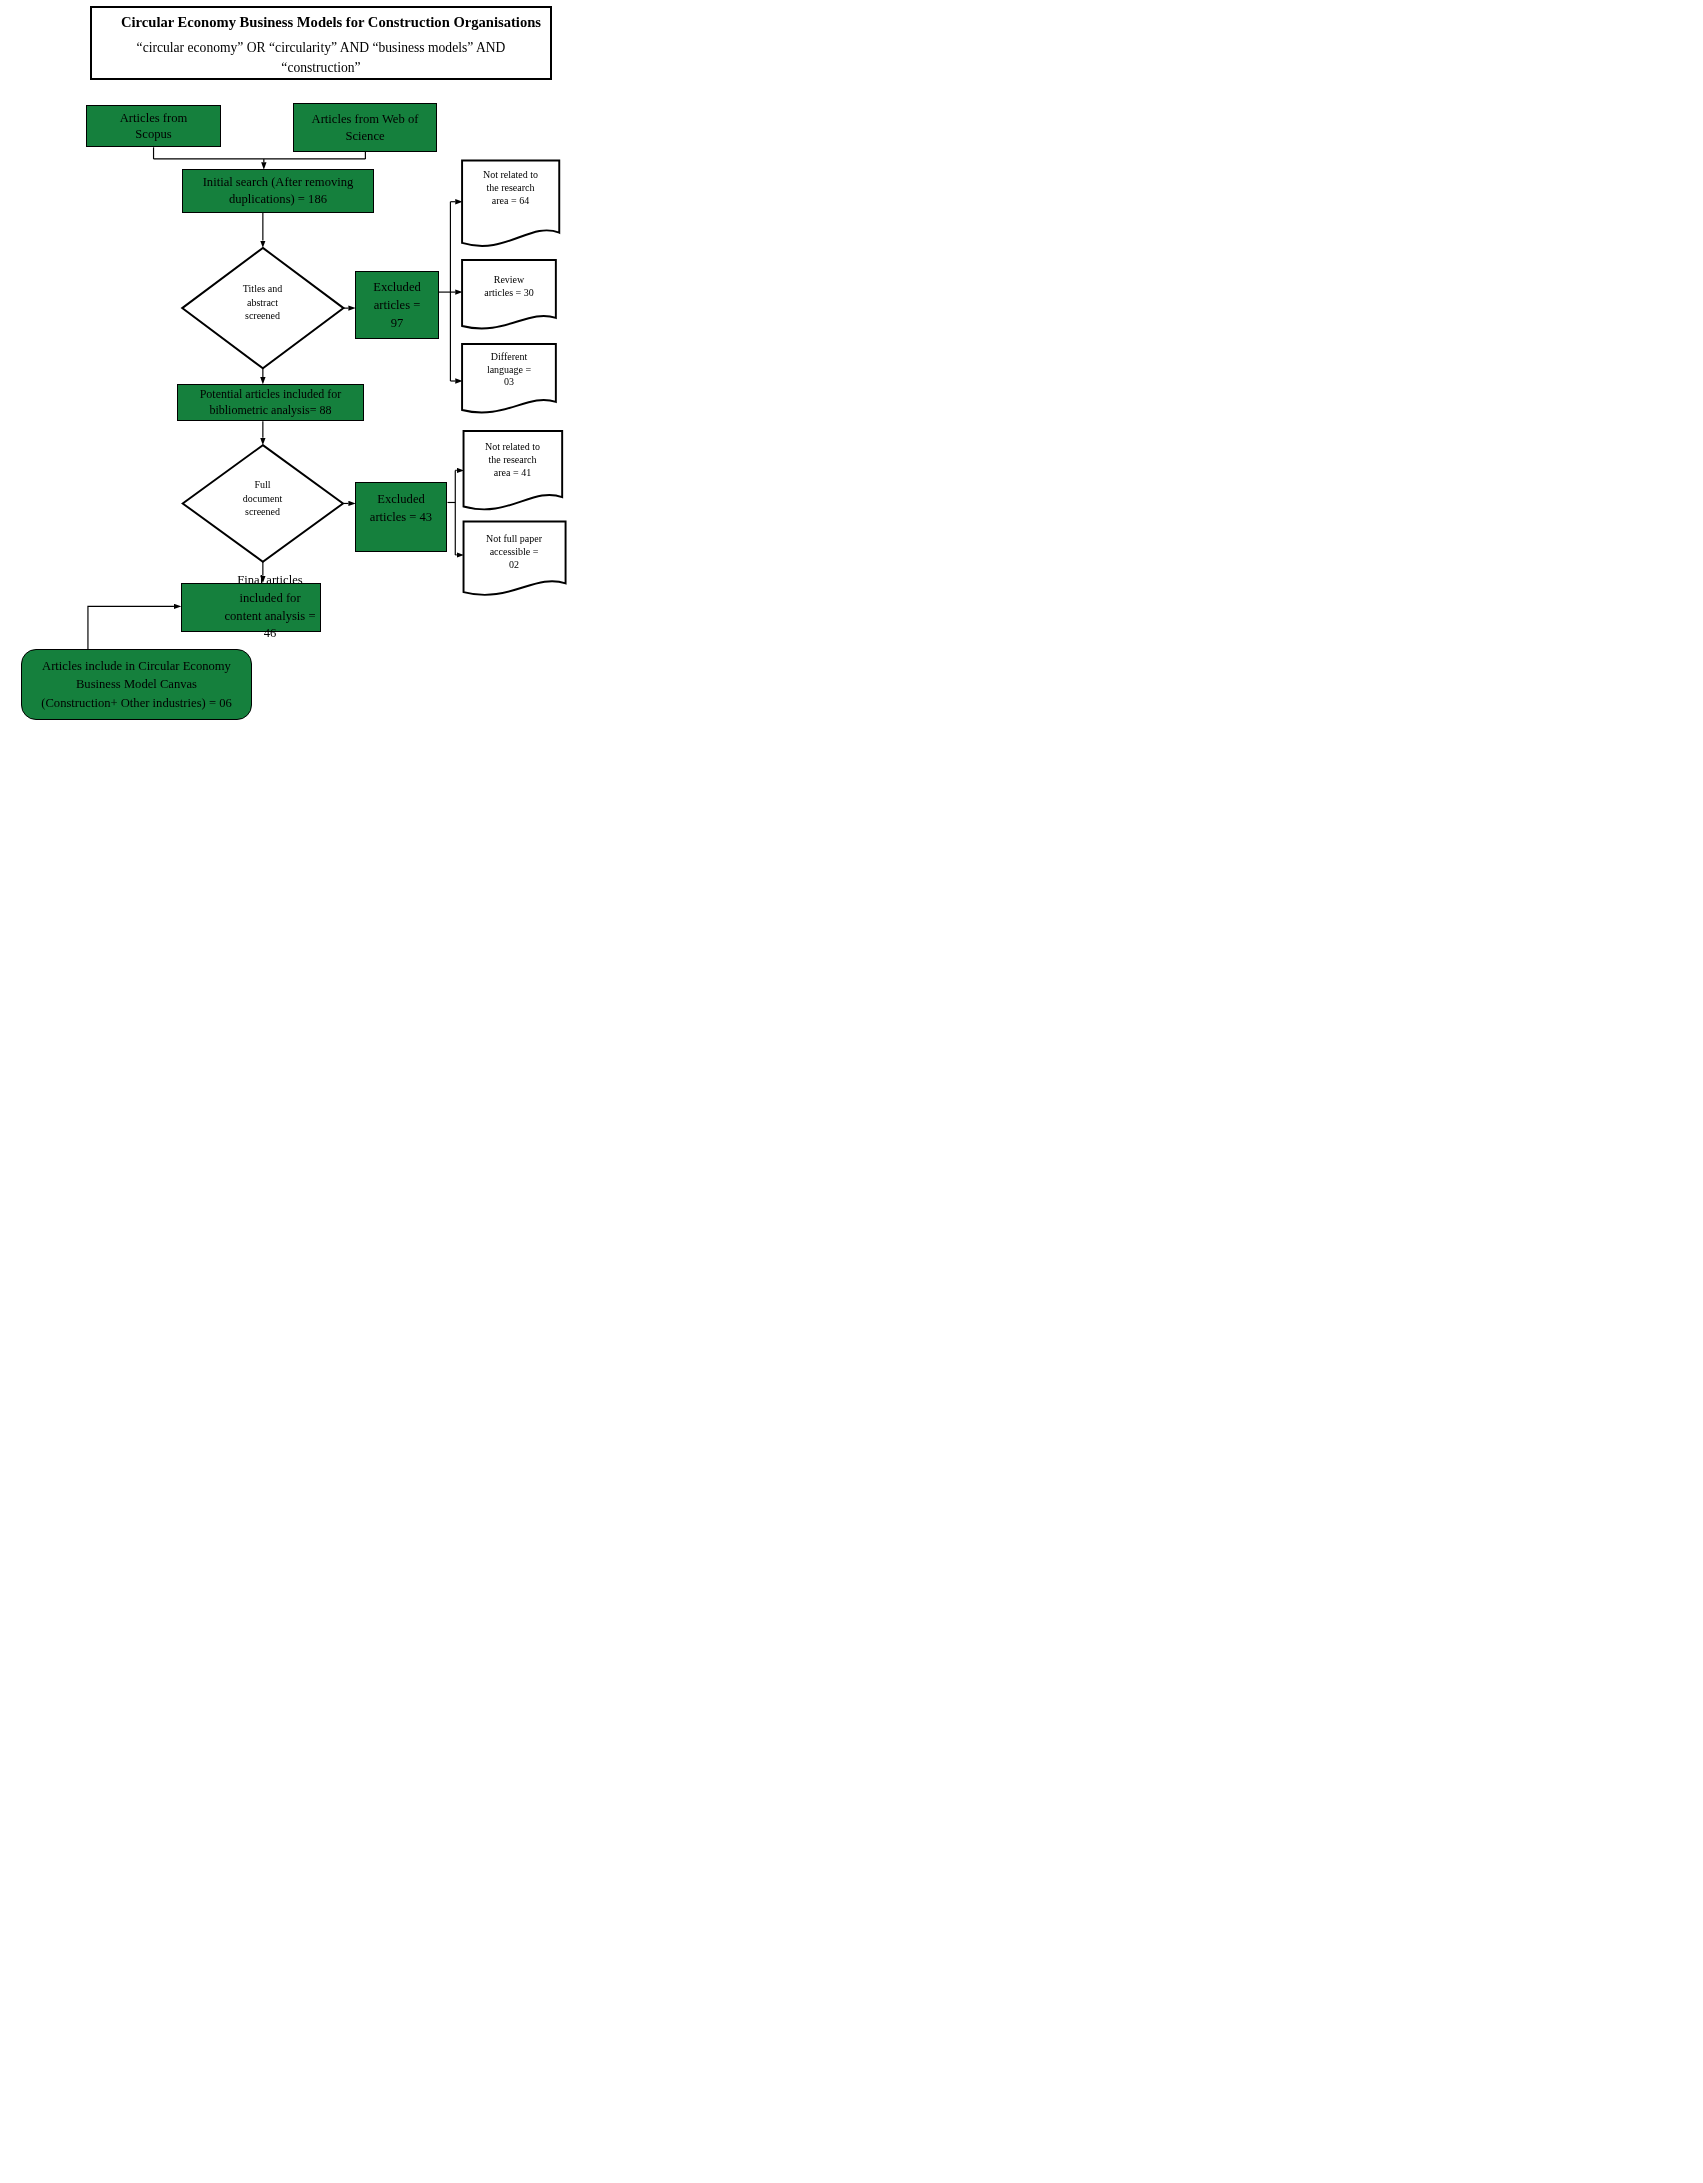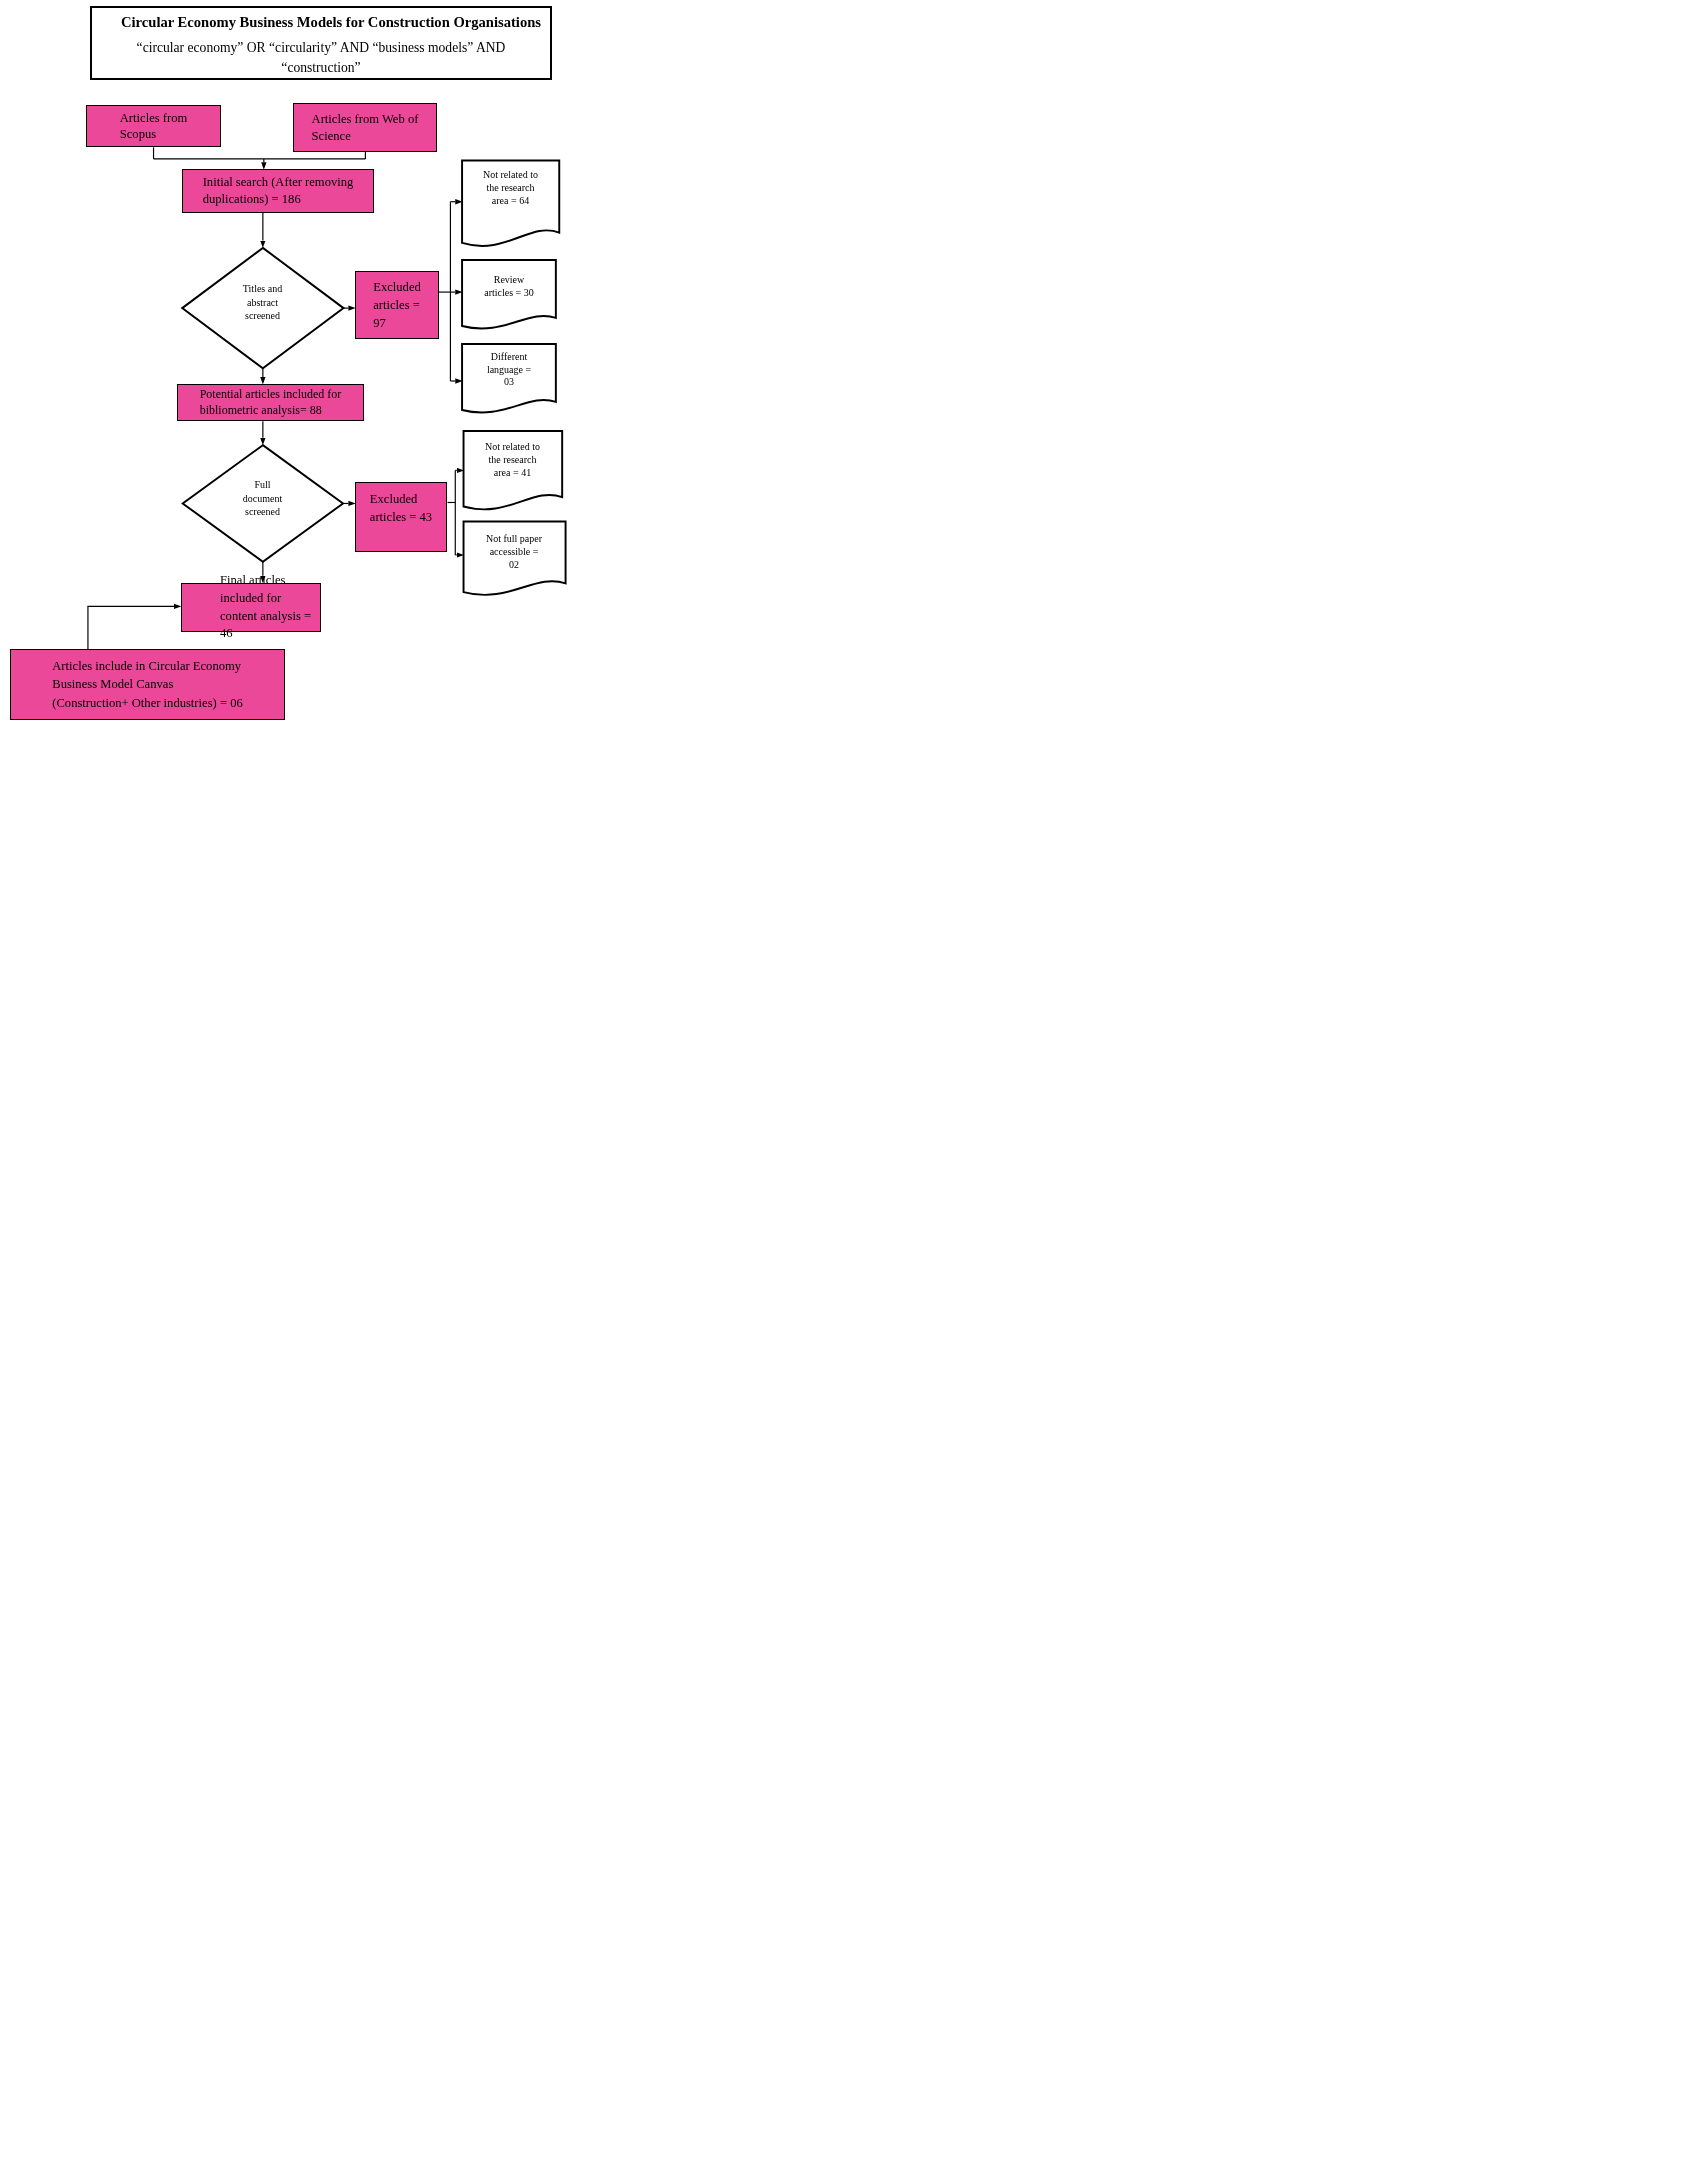--- a/index.html
+++ b/index.html
@@ -9,26 +9,26 @@
     height:728px;
     background:#ffffff;
     font-family:"Liberation Serif","DejaVu Serif",serif;
     color:#000000;
     overflow:hidden;
   }
   .wires{position:absolute;left:0;top:0;width:100%;height:100%;}
   .node{
     position:absolute;
     box-sizing:border-box;
-    background:#ec4899;
+    background:#15803d;
     border:1.9px solid #000000;
     display:flex;
     align-items:center;
     justify-content:center;
-    text-align:left;
+    text-align:center;
     white-space:pre-line;
     font-size:12.6px;
     line-height:1.3;
   }
   .floating-label{
     position:absolute;
     box-sizing:border-box;
     display:flex;
     align-items:flex-start;
     justify-content:center;
@@ -158,20 +158,20 @@
 area = 41</div>
   <div class="floating-label" style="left:463px;top:532px;width:102px;">Not full paper
 accessible =
 02</div>
 
   <div class="node" style="left:181px;top:583px;width:140px;height:49px;line-height:1.4;padding-left:38px;">
     <span>Final articles included for
 content analysis = 46</span>
   </div>
 
-  <div class="node" style="left:10px;top:649px;width:275px;height:71px;line-height:1.45;">
+  <div class="node" style="left:21px;top:649px;width:231px;height:71px;line-height:1.45;border-radius:15px;">
     <span>Articles include in Circular Economy
 Business Model Canvas
 (Construction+ Other industries) = 06</span>
   </div>
 
 </div>
 
 
 </body></html>

